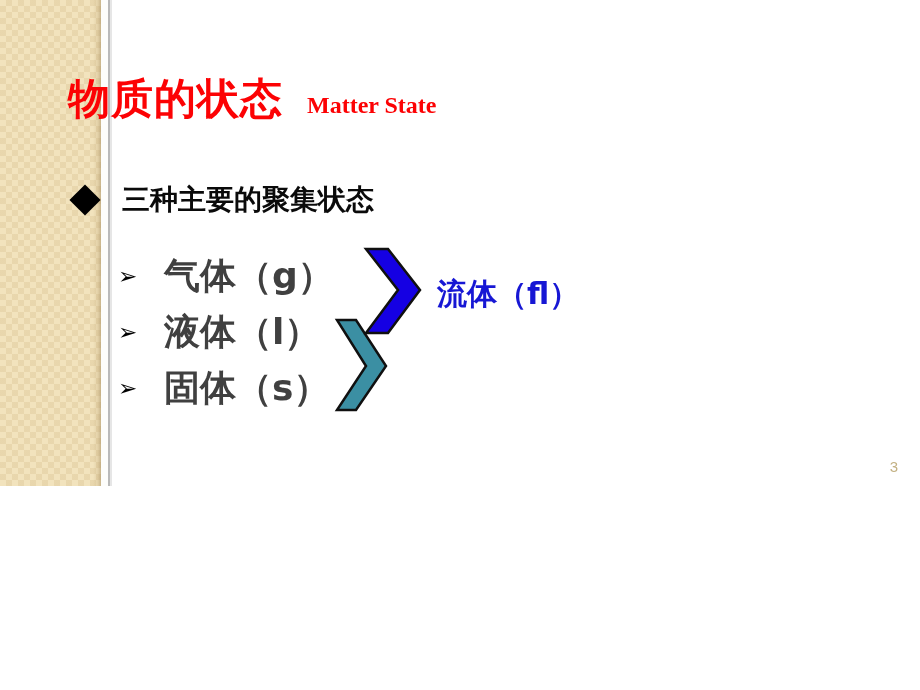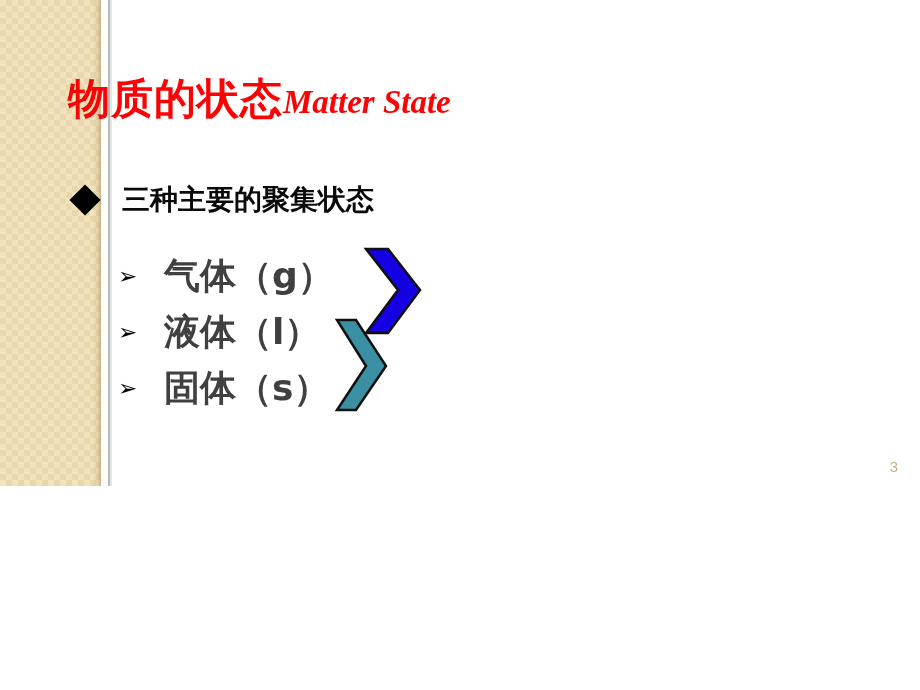--- a/index.html
+++ b/index.html
@@ -81,24 +81,24 @@
   .title-cn {
     font-family: "DejaVu Sans", "Liberation Sans", sans-serif;
     font-size: 42px;
     font-weight: bold;
     color: #fc0204;
     letter-spacing: 1px;
     line-height: 1;
   }
   .title-en {
     font-family: "Liberation Serif", "DejaVu Serif", serif;
-    font-size: 33px;
-    font-weight: bold;
-    font-style: italic;
+    font-size: 24px;
+    font-weight: bold;
     color: #fc0204;
+    margin-left: 24px;
     line-height: 1;
   }
 
   
   .bullet-row {
     position: absolute;
     left: 74px;
     top: 186px;
     display: flex;
     align-items: center;
@@ -229,16 +229,17 @@
   </div>
 
   <svg class="chev chev-teal" viewBox="0 0 58 98">
     <polygon points="5,4 24,4 54,50 24,94 5,94 34,50" fill="#3b8fa3" stroke="#101010" stroke-width="2.5" stroke-linejoin="miter"></polygon>
   </svg>
 
   <svg class="chev chev-blue" viewBox="0 0 64 90">
     <polygon points="6,3 28,3 60,44 28,87 6,87 38,44" fill="#1500e3" stroke="#101010" stroke-width="2.5" stroke-linejoin="miter"></polygon>
   </svg>
 
+  <div class="label-fluid">流体（fl）</div>
 
   <div class="page-number">3</div>
 
 </div>
 
 </body></html>

